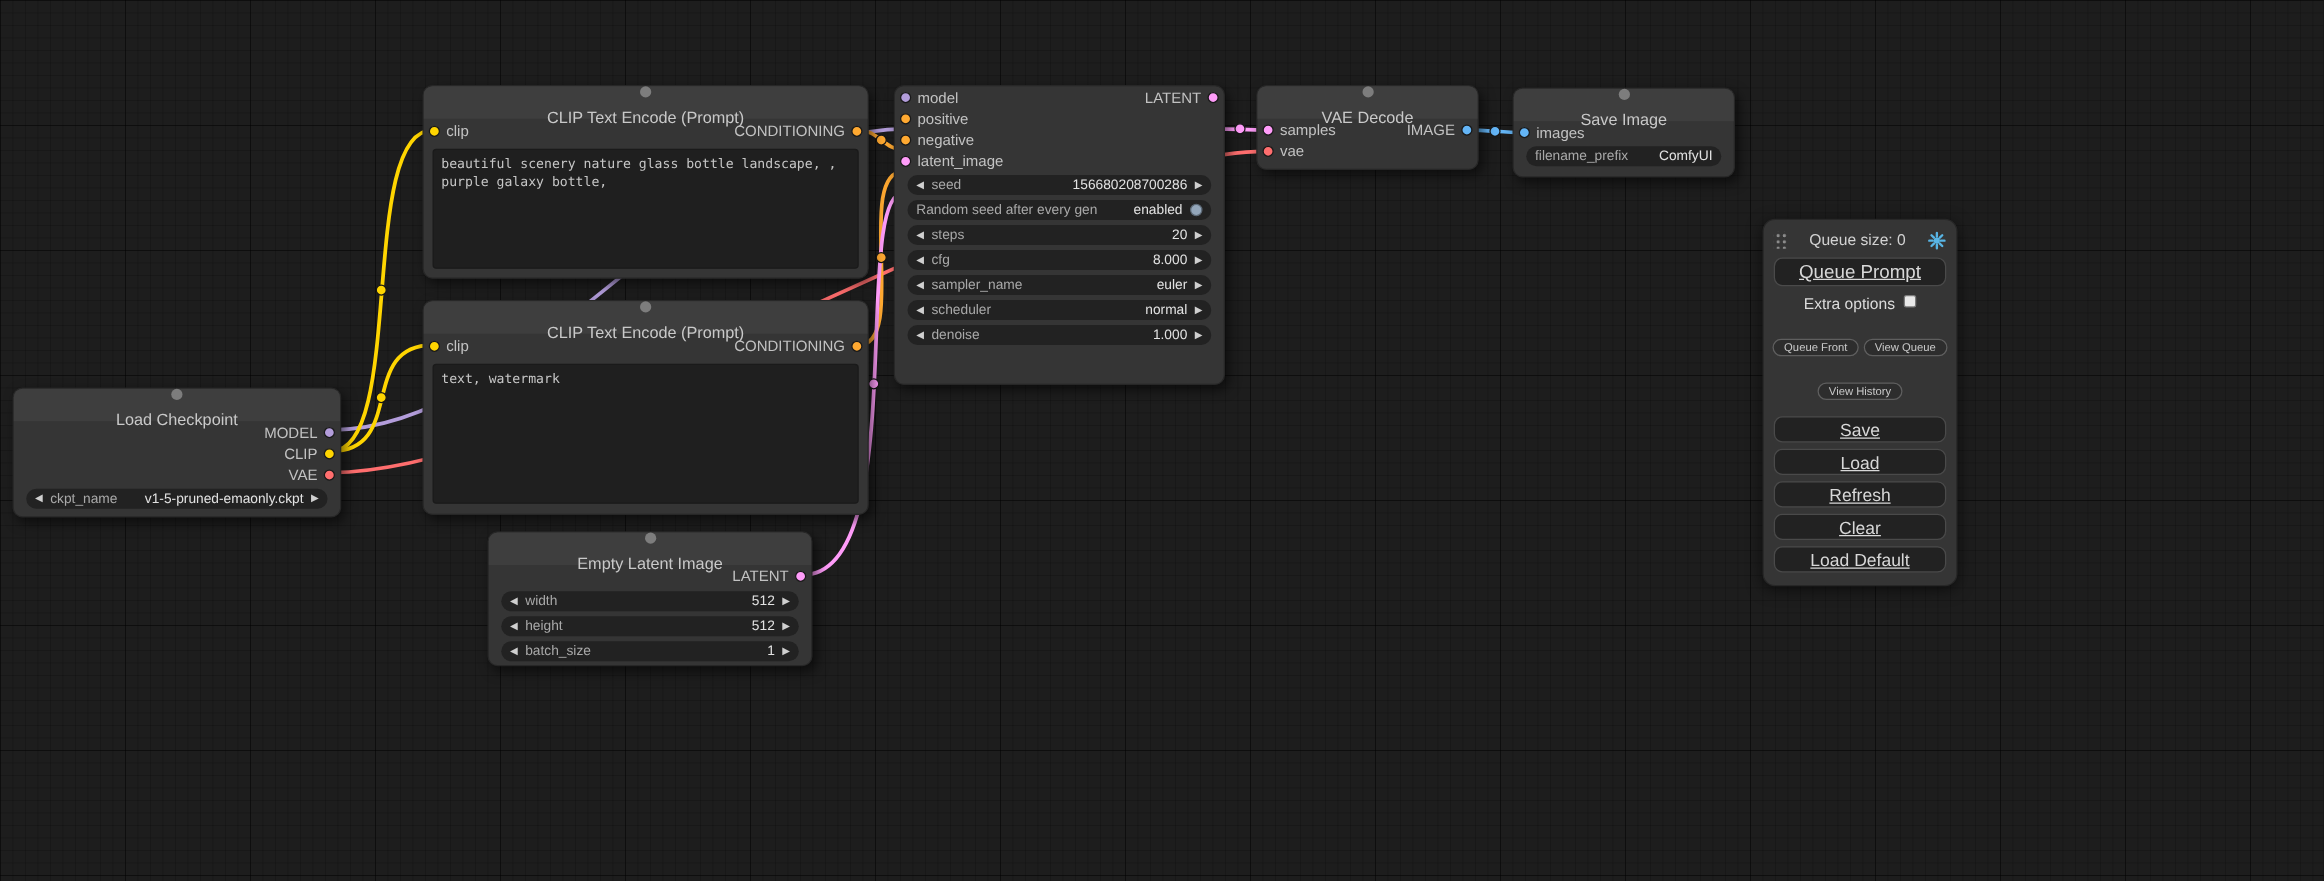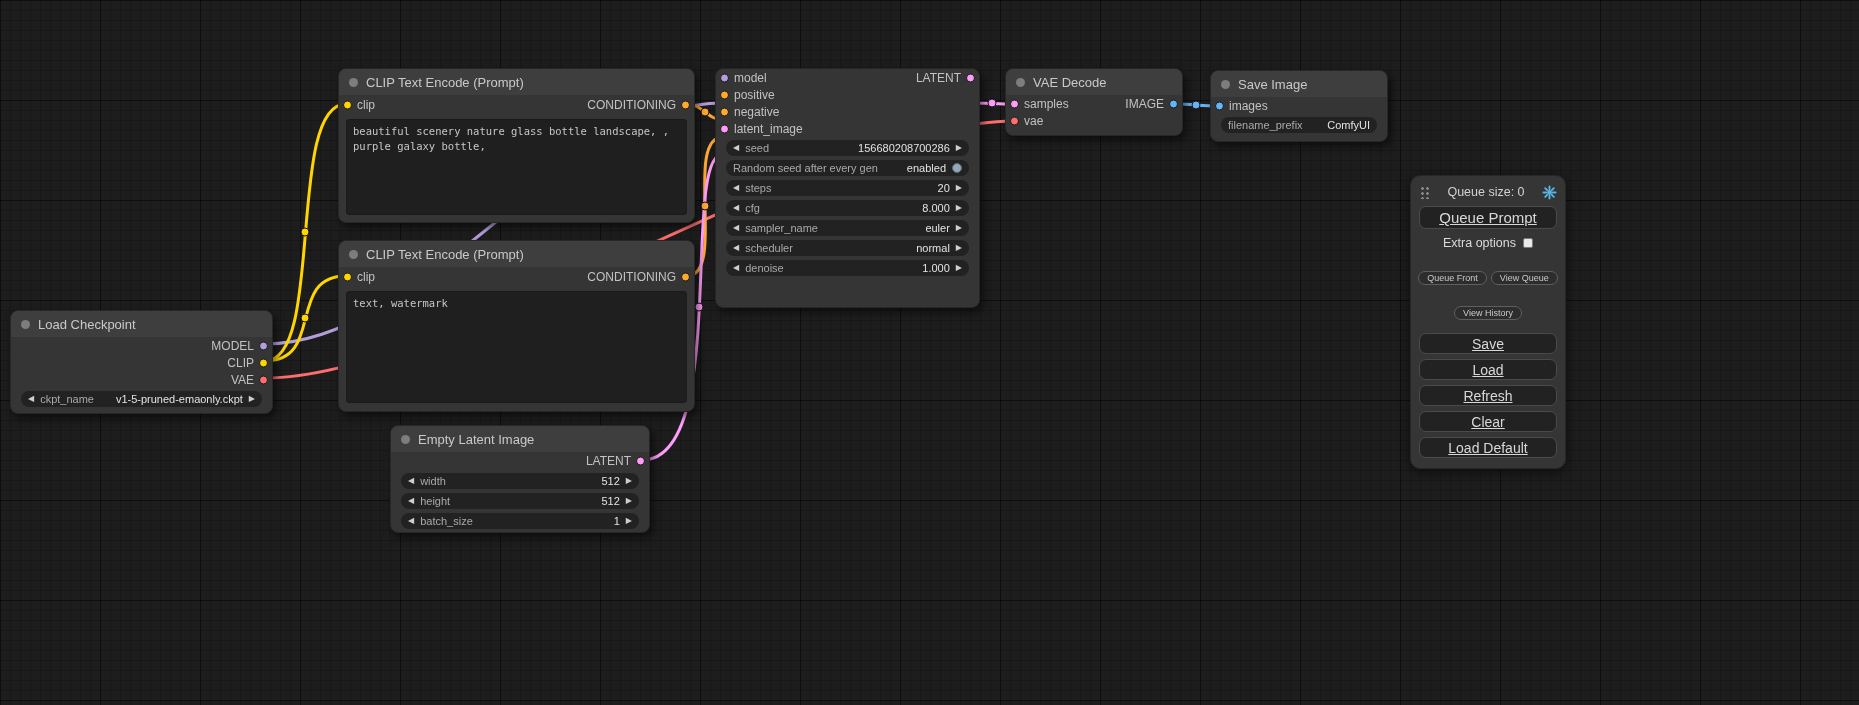--- a/index.html
+++ b/index.html
@@ -22,21 +22,21 @@
   .f-clip{fill:#FFD500}.f-cond{fill:#FFA931}.f-latent{fill:#FF9CF9}.f-image{fill:#64B5F6}
   #wires circle{stroke:#161616;stroke-width:1}
 
   .node{
     position:absolute;z-index:2;background:#353535;border:1px solid #272727;
     border-radius:8px;box-shadow:3px 4px 9px rgba(0,0,0,.55);
   }
   .node-title{
     height:26px;display:flex;align-items:center;gap:8px;padding:0 10px;
     background:#3e3e3e;border-radius:7px 7px 0 0;color:#c9c9c9;font-size:13px;
-    cursor:move;white-space:nowrap;
+    cursor:move;white-space:nowrap;flex-direction:column;
   }
   .status-dot{width:9px;height:9px;border-radius:50%;background:#7d7d7d;flex:none}
 
   .combo-row{position:relative;font-size:12px;color:#c2c2c2}
   .combo-row .in-label{position:absolute;left:18px;top:50%;transform:translateY(-50%);white-space:nowrap}
   .combo-row .out-label{position:absolute;right:18px;top:50%;transform:translateY(-50%);white-space:nowrap}
   .slot-dot{
     position:absolute;top:50%;transform:translateY(-50%);
     width:9px;height:9px;border-radius:50%;border:1px solid #191919;cursor:crosshair;
   }
@@ -75,21 +75,21 @@
   }
   .qp-title{flex:1;text-align:center}
   .gear-svg{width:15px;height:15px;flex:none;cursor:pointer}
   .btn{
     display:block;width:100%;height:21px;margin-top:5px;
     background:#222;border:1px solid #4a4a4a;border-radius:7px;
     color:#d8d8d8;font-size:14px;font-family:"Liberation Sans",sans-serif;cursor:pointer;text-decoration:underline;
   }
   .btn-queue{height:23px;font-size:15px;margin-top:4px}
   .btn-save{margin-top:13px}
-  .extra-row{display:flex;align-items:center;justify-content:center;gap:7px;margin-top:7px;color:#dcdcdc;font-size:12.5px}
+  .extra-row{display:flex;align-items:flex-start;justify-content:center;gap:7px;margin-top:7px;color:#dcdcdc;font-size:12.5px}
   .checkbox{width:10px;height:10px;background:#e9e9e9;border:1px solid #7b7b7b;border-radius:2px;cursor:pointer}
   .pill-row{display:flex;justify-content:center;gap:4px;margin-top:5px}
   .pill{
     background:#2d2d2d;border:1px solid #5f5f5f;border-radius:9px;
     color:#c9c9c9;font-size:9px;padding:1px 8px;font-family:"Liberation Sans",sans-serif;cursor:pointer;white-space:nowrap;margin-top:16px;
   }
 </style>
 </head>
 <body>
 

